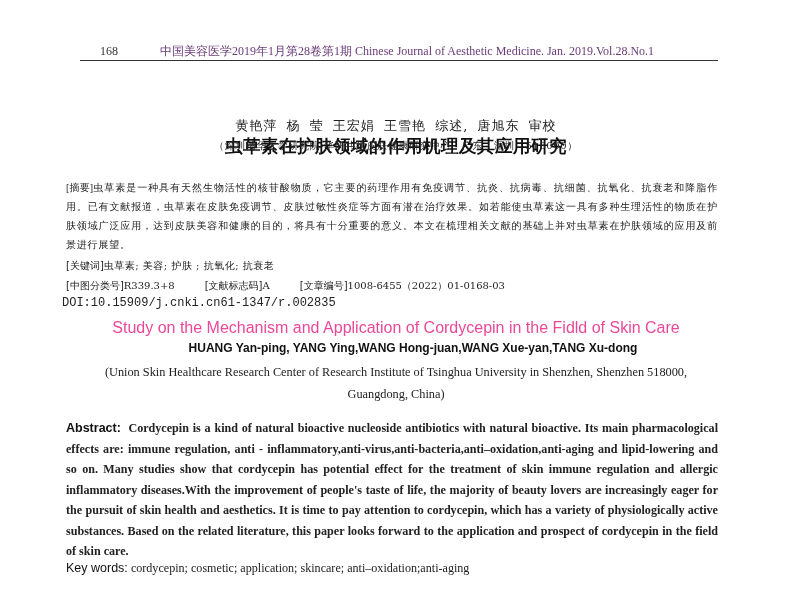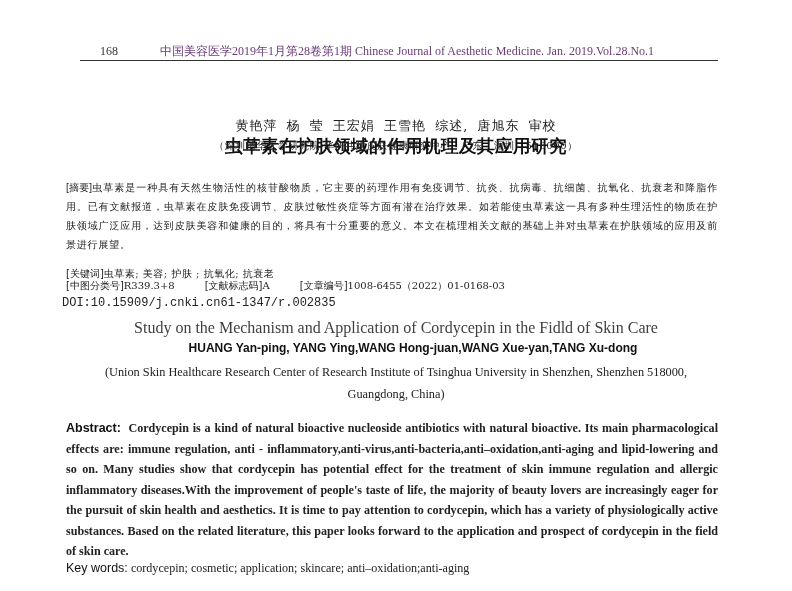--- a/index.html
+++ b/index.html
@@ -81,27 +81,27 @@
       top: 178px;
       width: 652px;
       font-family: "DejaVu Serif", serif;
       font-size: 10px;
       line-height: 19px;
       letter-spacing: 0.8px;
       color: #222;
       text-align: justify;
     }
     .cn-abstract .tag {
-      font-family: Liberation Sans, sans-serif;
+      font-family: Liberation Serif, serif;
       letter-spacing: 0;
     }
     .cn-keywords {
       position: absolute;
       left: 66px;
-      top: 264px;
+      top: 256px;
       width: 652px;
       font-family: "DejaVu Serif", serif;
       font-size: 10px;
       line-height: 19px;
       letter-spacing: 0.5px;
       color: #222;
     }
     .cn-keywords .tag, .cn-meta .tag {
       font-family: "DejaVu Sans", sans-serif;
       letter-spacing: 0;
@@ -126,23 +126,23 @@
       font-size: 12px;
       line-height: 16px;
       color: #222;
     }
     .en-title {
       position: absolute;
       left: 0;
       top: 319px;
       width: 792px;
       text-align: center;
-      font-family: Liberation Serif, serif;
+      font-family: Liberation Sans, sans-serif;
       font-size: 16px;
-      color: #404040;
+      color: #ec4899;
     }
     .en-authors {
       position: absolute;
       left: 17px;
       top: 341px;
       width: 792px;
       text-align: center;
       font-family: "Liberation Sans", sans-serif;
       font-weight: bold;
       font-size: 12px;

